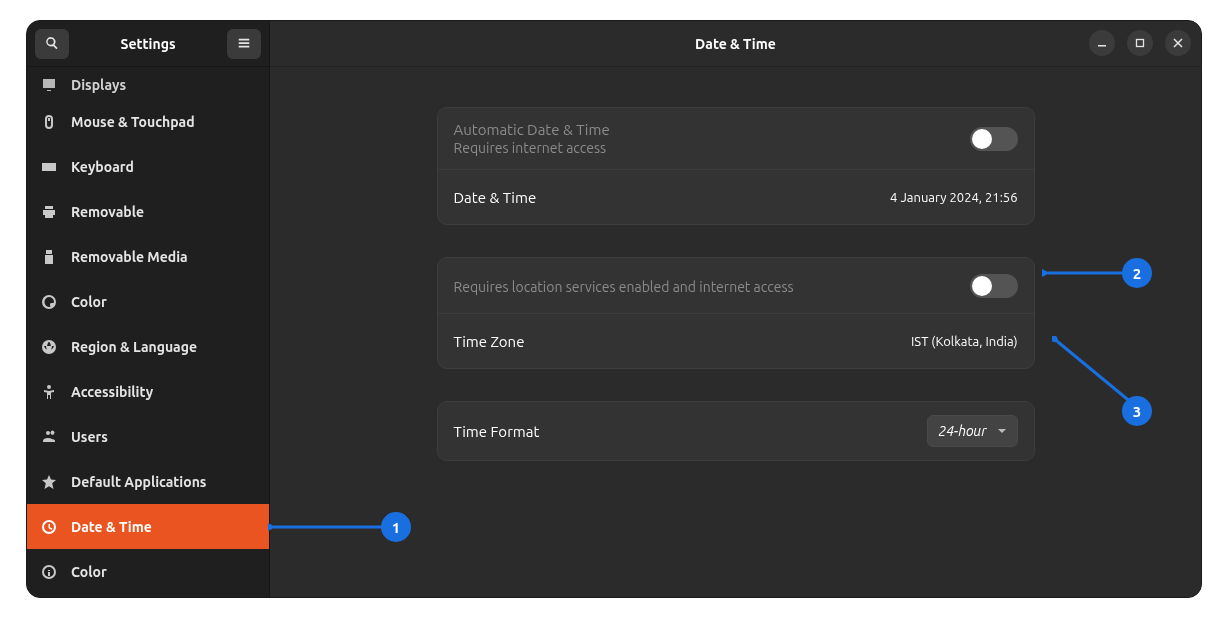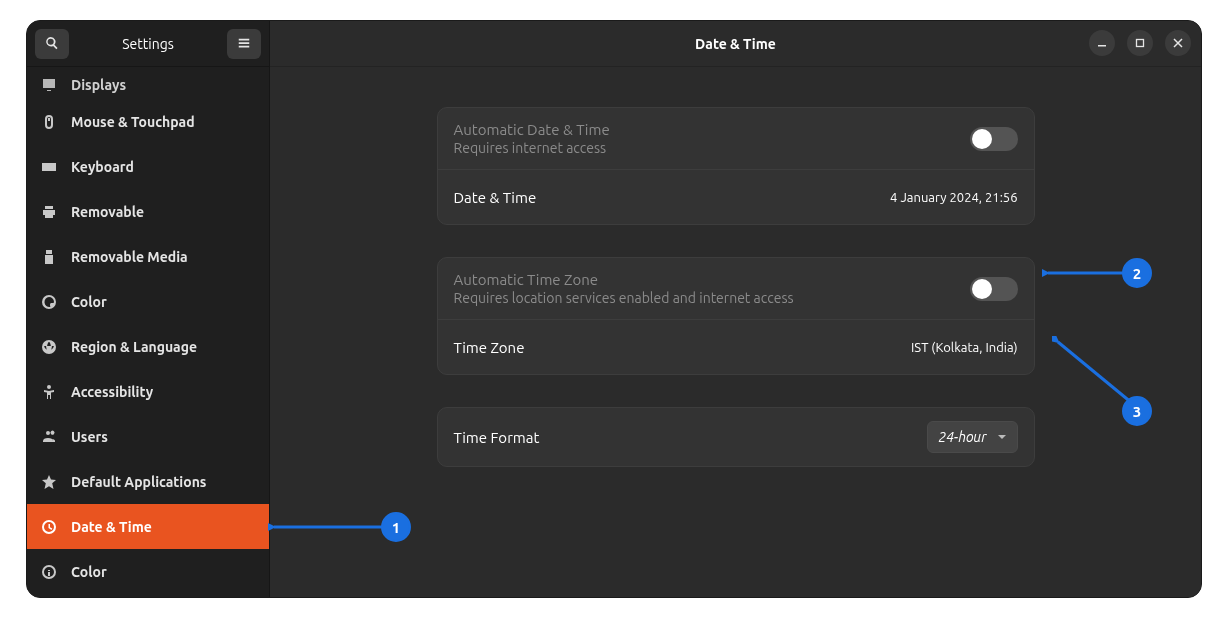--- a/index.html
+++ b/index.html
@@ -50,21 +50,21 @@
     color: #e5e5e5;
     cursor: pointer;
   }
   .hbtn svg { width: 14px; height: 14px; fill: currentColor; }
   .hbtn.round { border-radius: 50%; width: 26px; height: 26px; background: #3b3b3b; }
   .hbtn.round svg { width: 12px; height: 12px; }
   .sidebar-title {
     flex: 1;
     text-align: center;
     color: #fff;
-    font-weight: 400;
+    font-weight: 700;
     font-size: 14px;
   }
   .sidebar-list {
     flex: 1;
     overflow: hidden;
     padding-top: 2px;
   }
   .sidebar-item {
     height: 45px;
     display: flex;
@@ -357,21 +357,20 @@
           </div>
           <div class="row">
             <div class="title">Date &amp; Time</div>
             <div class="value">4 January 2024, 21:56</div>
           </div>
         </div>
 
         <div class="group">
           <div class="row">
             <div class="left">
-              <div class="title disabled">Automatic Time Zone</div>
               <div class="sub">Requires location services enabled and internet access</div>
             </div>
             <div class="switch">
                 <div class="knob"></div>
               </div>
           </div>
           <div class="row">
             <div class="title">Time Zone</div>
             <div class="value">IST (Kolkata, India)</div>
           </div>

